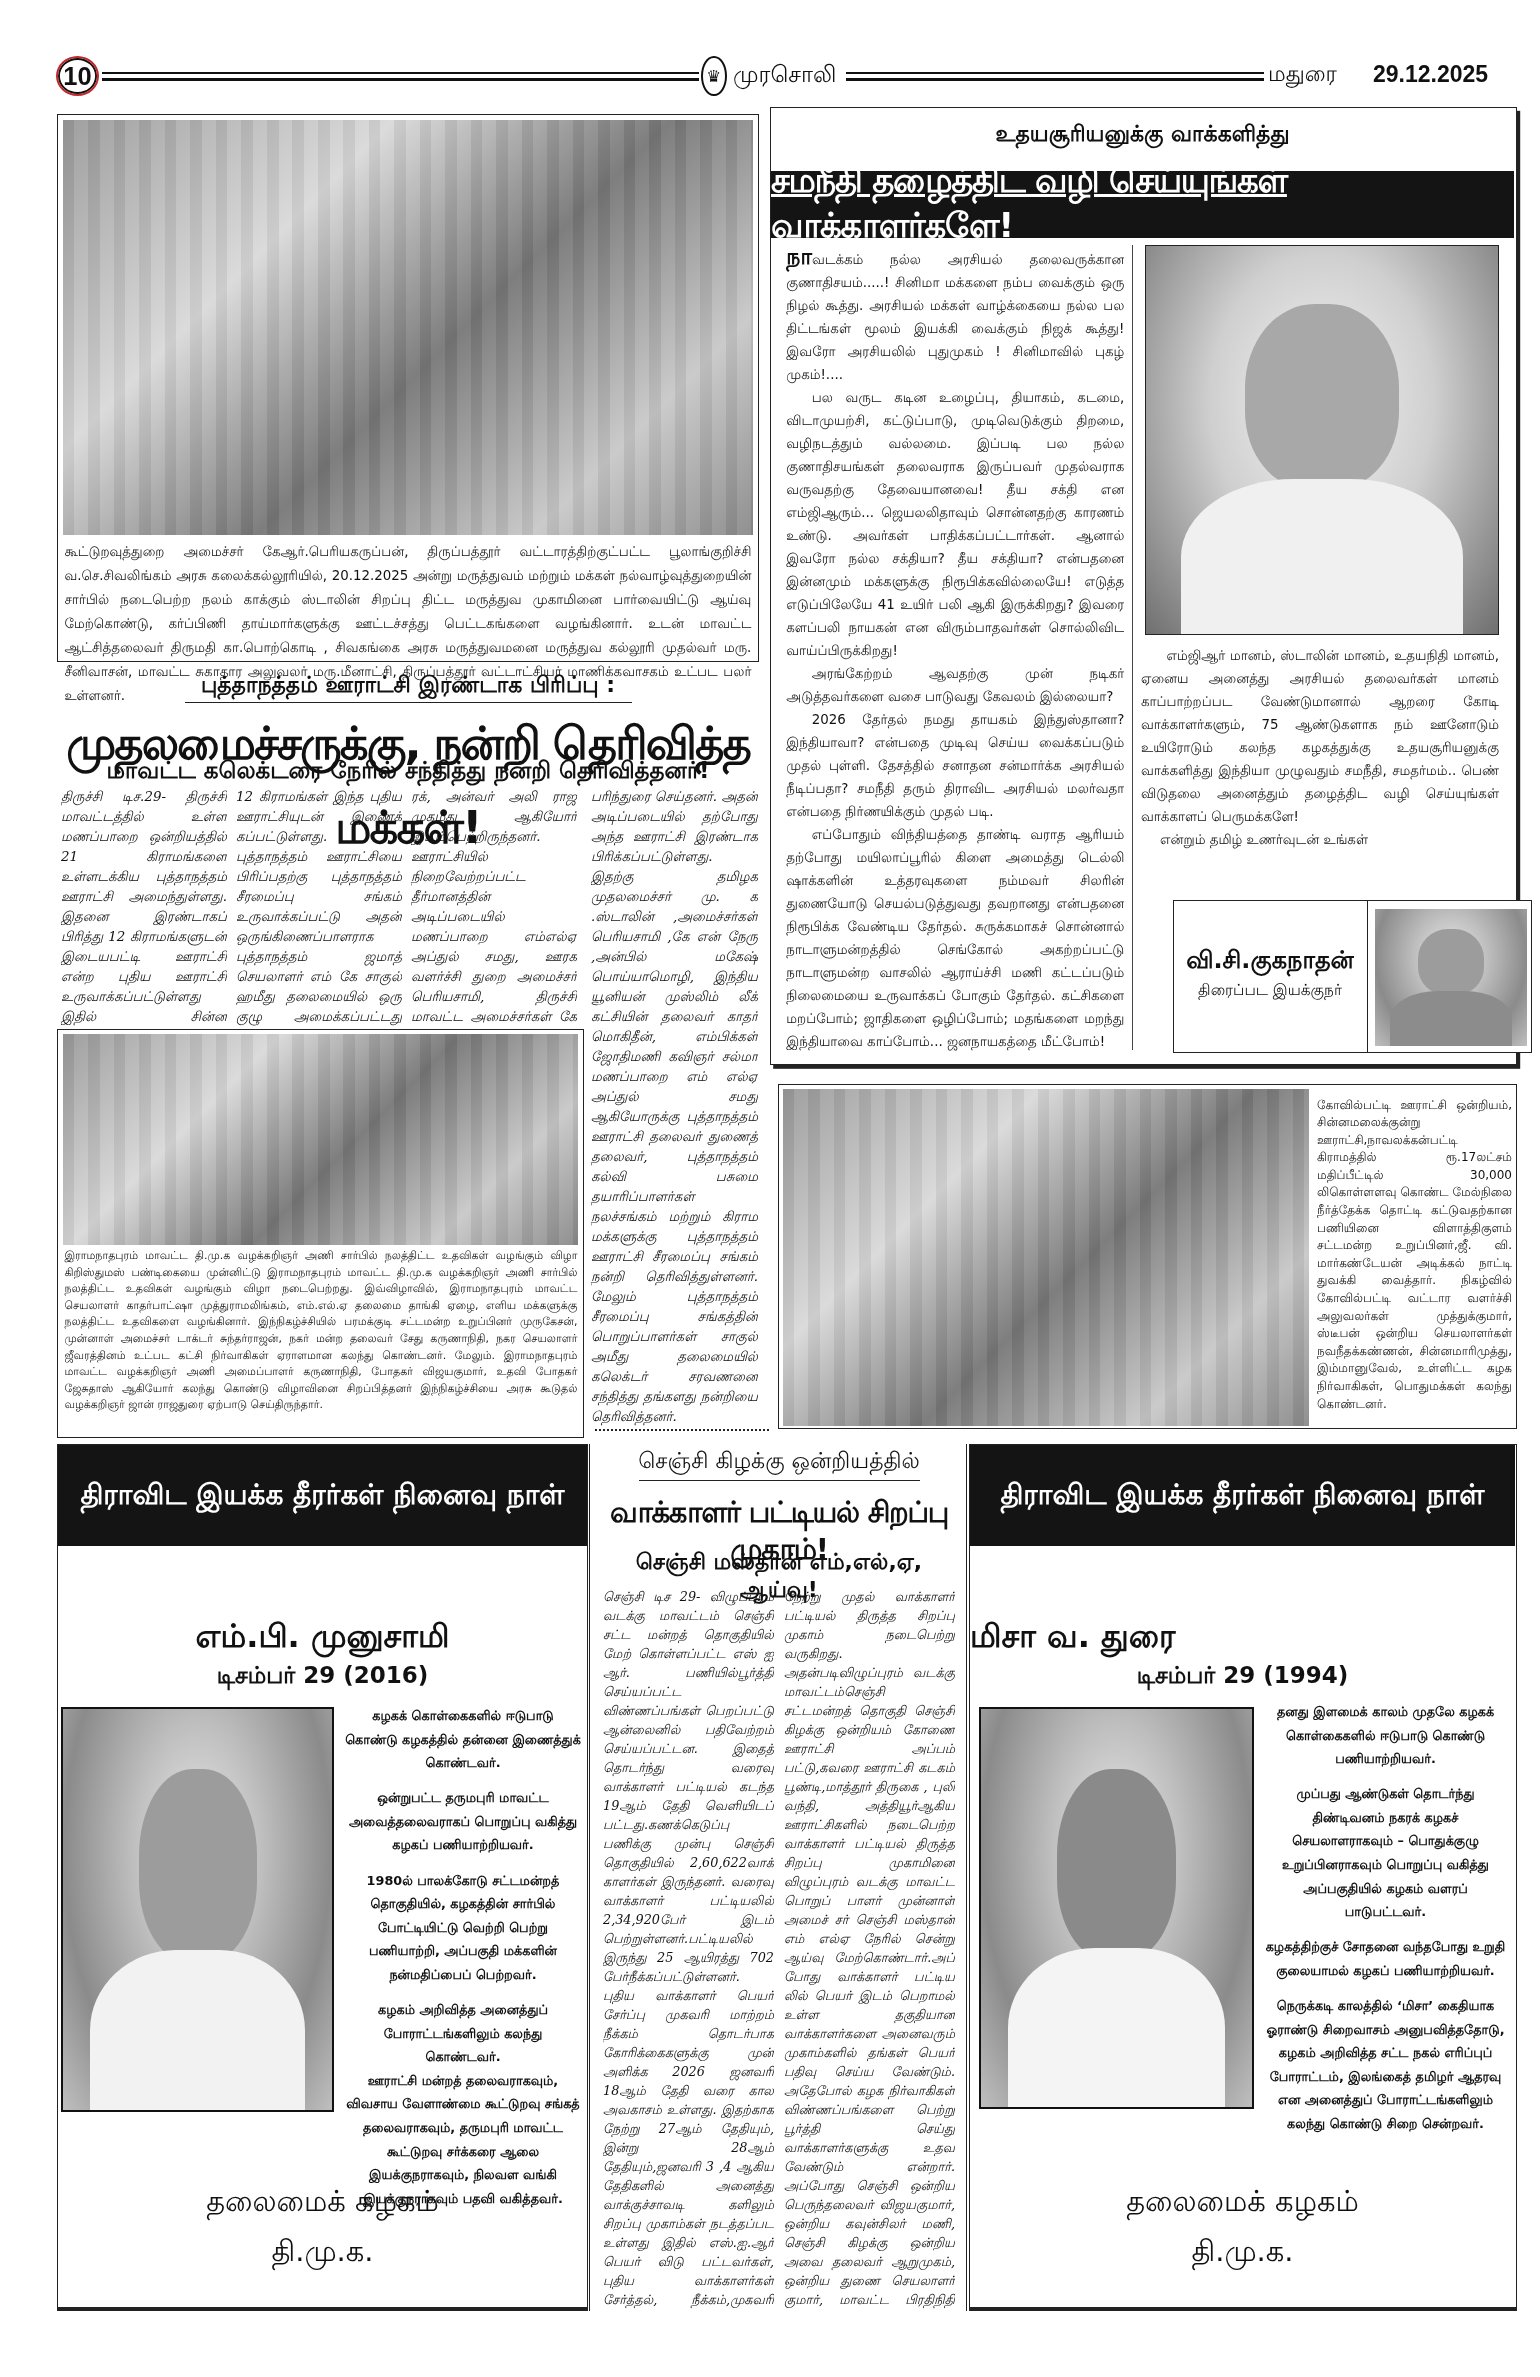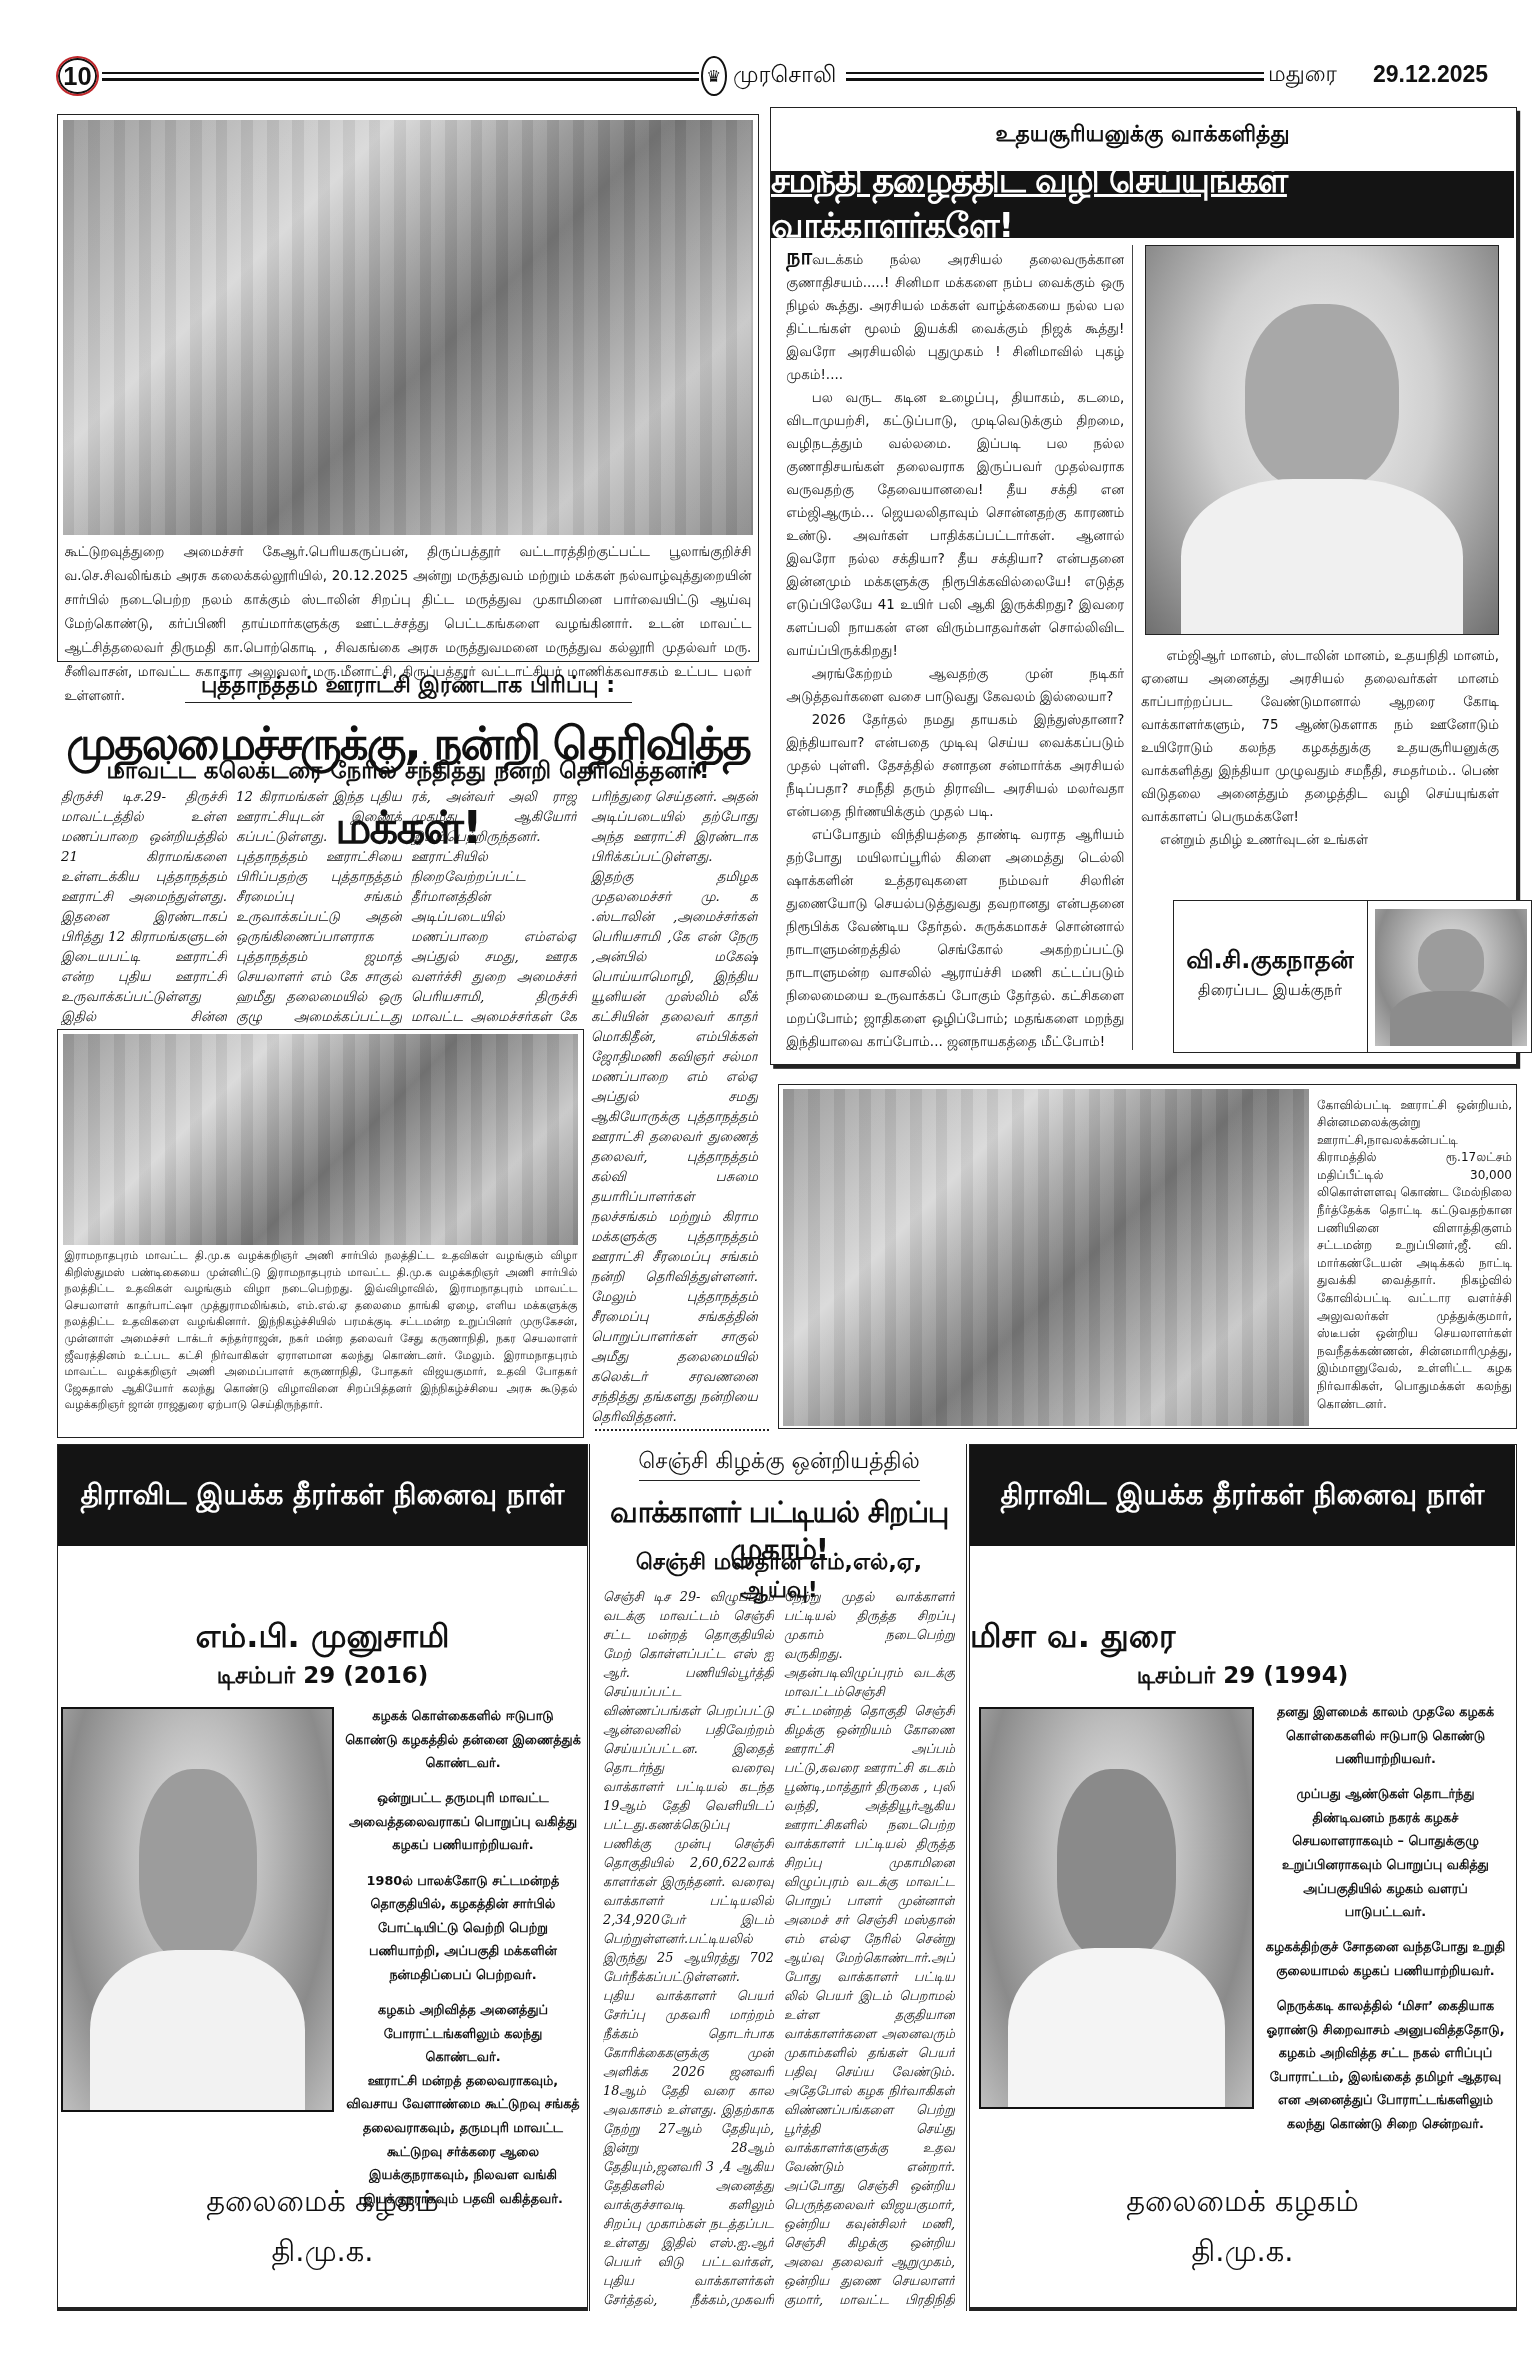--- a/index.html
+++ b/index.html
@@ -145,19 +145,19 @@
   </div>
   <div class="abs" style="left:0; top:172px; width:545px; text-align:left; font-size:32px; font-weight:900;">மிசா வ. துரை</div>
   <div class="abs" style="left:0; top:217px; width:545px; text-align:center; font-size:23px; font-weight:900;">டிசம்பர் 29 (1994)</div>
   <div class="portrait" style="left:9px; top:262px; width:275px; height:402px; border:2.6px solid #111;">
     <div class="face" style="background:#8a8a8a;"></div>
       <div class="body" style="background:#f4f4f4;"></div>
   </div>
   <div class="abs" style="left:291px; top:255px; width:249px; text-align:center; font-size:12.8px; line-height:23.6px; font-weight:700;">
     <p style="margin-bottom:11.5px;">தனது இளமைக் காலம் முதலே கழகக் கொள்கைகளில் ஈடுபாடு கொண்டு பணியாற்றியவர்.</p>
     <p style="margin-bottom:11.5px;">முப்பது ஆண்டுகள் தொடர்ந்து திண்டிவனம் நகரக் கழகச் செயலாளராகவும் – பொதுக்குழு உறுப்பினராகவும் பொறுப்பு வகித்து அப்பகுதியில் கழகம் வளரப் பாடுபட்டவர்.</p>
-    <p style="margin-bottom:11.5px;">கழகக்திற்குச் சோதனை வந்தபோது உறுதி குலையாமல் கழகப் பணியாற்றியவர்.</p>
+    <p style="margin-bottom:11.5px;">கழகத்திற்குச் சோதனை வந்தபோது உறுதி குலையாமல் கழகப் பணியாற்றியவர்.</p>
     <p>நெருக்கடி காலத்தில் ‘மிசா’ கைதியாக ஓராண்டு சிறைவாசம் அனுபவித்ததோடு, கழகம் அறிவித்த சட்ட நகல் எரிப்புப் போராட்டம், இலங்கைத் தமிழர் ஆதரவு என அனைத்துப் போராட்டங்களிலும் கலந்து கொண்டு சிறை சென்றவர்.</p>
   </div>
   <div class="abs" style="left:0; top:739px; width:545px; text-align:center; font-size:29px;">தலைமைக் கழகம்</div>
   <div class="abs" style="left:0; top:789px; width:545px; text-align:center; font-size:29px;">தி.மு.க.</div>
 </div>
 
 
 </body></html>

